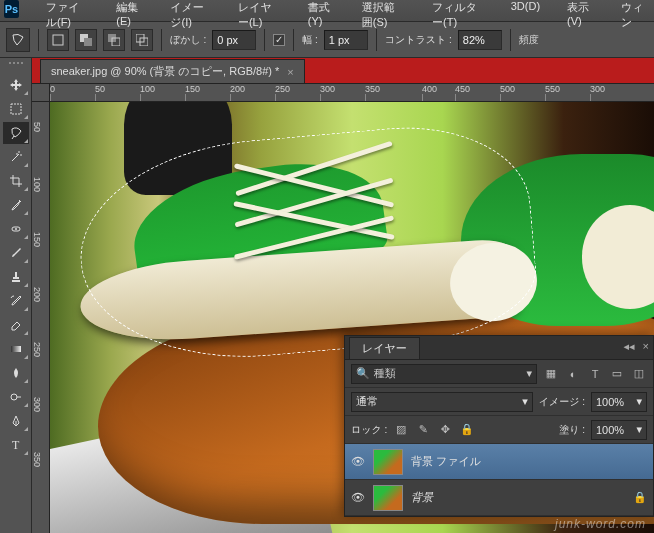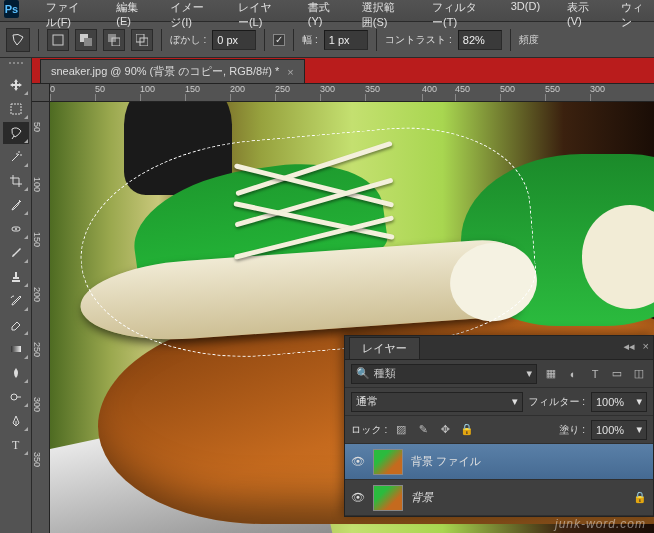--- a/index.html
+++ b/index.html
@@ -332,21 +332,21 @@
     <span class="mini-icon">◐</span>
     <span class="mini-icon">T</span>
     <span class="mini-icon">▭</span>
     <span class="mini-icon">◫</span>
   </div>
   <div class="panel-row">
     <div class="drop" style="flex:1">
       <span>通常</span>
       <span style="margin-left:auto">▾</span>
     </div>
-    <span class="lbl">フィルター :</span>
+    <span class="lbl">イメージ :</span>
     <div class="drop" style="width:56px">
       <span>100%</span>
       <span style="margin-left:auto">▾</span>
     </div>
   </div>
   <div class="panel-row">
     <span class="lbl">ロック :</span>
     <span class="mini-icon">▨</span>
     <span class="mini-icon">✎</span>
     <span class="mini-icon">✥</span>

